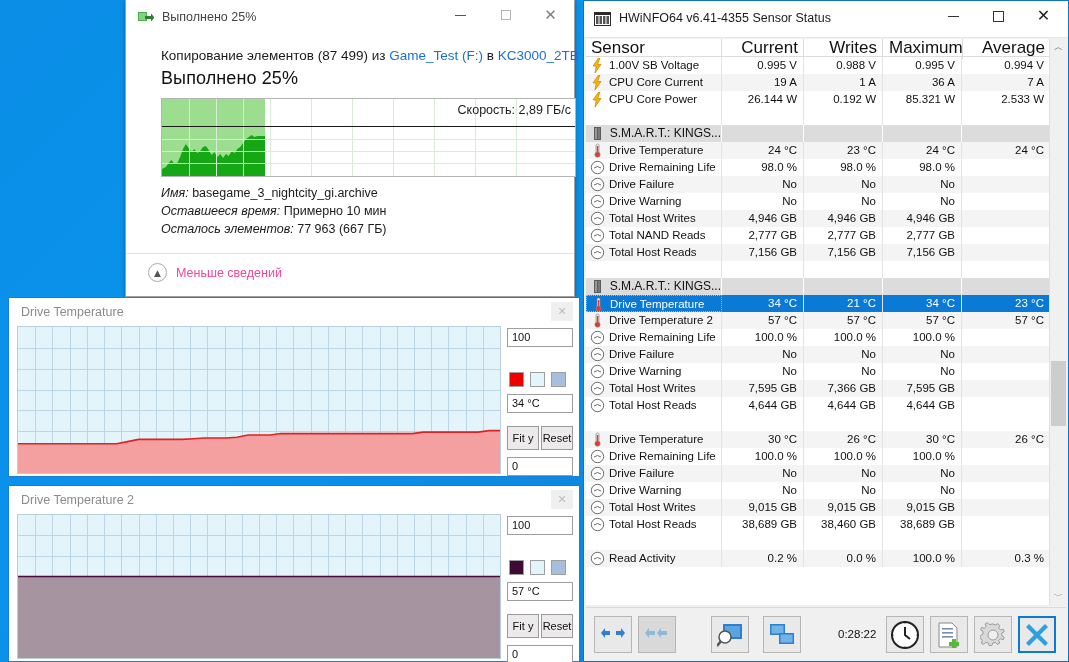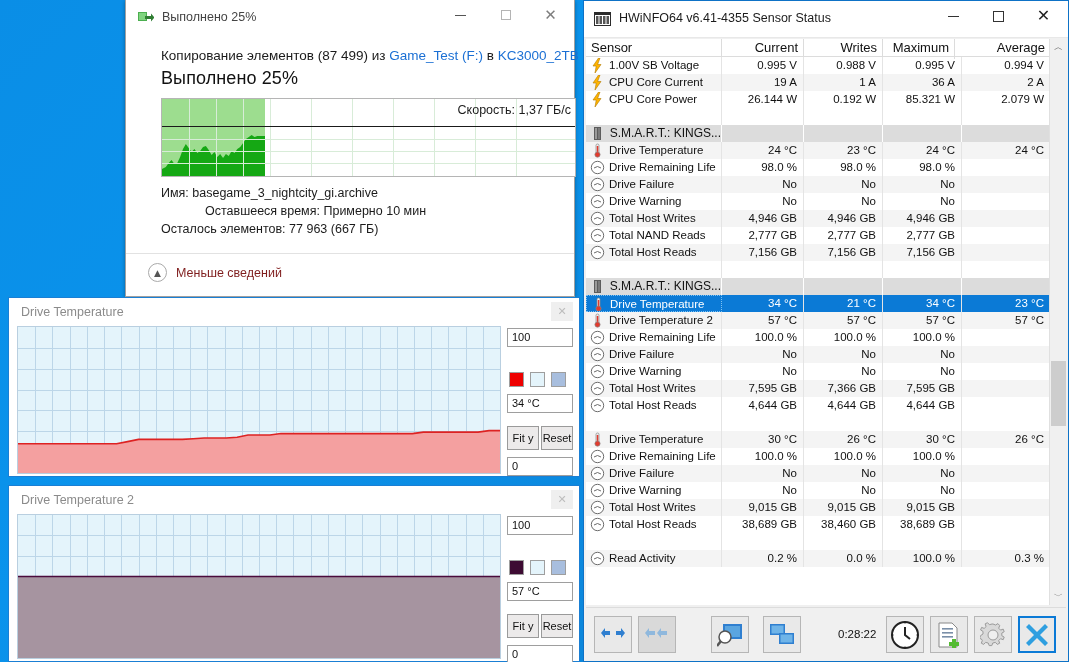--- a/index.html
+++ b/index.html
@@ -64,30 +64,30 @@
   .cg-hline{ position:absolute; left:0; right:0; height:1px; background:#d8ecd8; }
   #cg-avg{ position:absolute; left:0; right:0; top:27px; height:1px; background:#1a1a1a; }
   #cg-fill-top{ position:absolute; left:0; top:0; width:108px; height:27px; background:#9ddd8f; }
   #cg-fill-bot{ position:absolute; left:0; top:28px; width:108px; height:50px; background:#9ddd8f; }
   #cg-speed{
     position:absolute; right:4px; top:4px; font-size:12.5px; color:#1b1b1b; background:transparent;
   }
   #cg-spark{ position:absolute; left:0; top:28px; width:108px; height:50px; }
 
   .copy-meta{ position:absolute; left:35px; font-size:12.5px; color:#1b1b1b; }
-  #meta1{ top:186px; } #meta2{ top:204px;margin-left:44px; } #meta3{ top:222px; }
-  .copy-meta b{ font-weight:normal; }
+  #meta1{ top:186px; } #meta2{ top:204px; } #meta3{ top:222px; }
+  .copy-meta b{ font-weight:normal;font-style:italic; }
   #copy-sep{ position:absolute; left:0; right:0; top:253px; height:1px; background:#e2e2e2; }
   #less-details{ position:absolute; left:22px; top:263px; display:flex; align-items:center; }
   #less-chevron{
     width:19px; height:19px; border-radius:50%; border:1px solid #aaa;
     display:flex; align-items:center; justify-content:center;
     font-size:9px; color:#555; font-family:"DejaVu Sans",sans-serif;
   }
-  #less-label{ margin-left:9px; font-size:12.5px; color:#7f1d1d; }
+  #less-label{ margin-left:9px; font-size:12.5px; color:#ec4899; }
 
   
   .gpanel{ position:absolute; left:8px; width:572px; border:1px solid #1a7fd4; background:#fff; }
   #gpanel1{ top:297px; height:180px; }
   #gpanel2{ top:485px; height:177px; }
   .gp-title{ height:28px; position:relative; }
   .gp-title-text{ position:absolute; left:12px; top:7px; font-size:12.5px; color:#8b8b8b; }
   .gp-close{
     position:absolute; right:6px; top:4px; width:22px; height:19px; background:#efefef;
     color:#bdbdbd; font-size:11px; display:flex; align-items:center; justify-content:center;
@@ -118,21 +118,21 @@
   #hw-icon{ position:absolute; left:10px; top:10px; width:17px; height:16px; }
   #hw-title{ position:absolute; left:35px; top:10px; font-size:12.5px; color:#1b1b1b; white-space:nowrap; }
   #hw-min{ right:92px; } #hw-max{ right:47px; } #hw-close{ right:2px; }
   #hw-close .gl-x{ color:#222; font-size:16px; }
   #hw-max .gl-max{ border-color:#333; width:11px; height:11px; }
   #hw-min .gl-min{ background:#333; }
 
   #hw-table{ position:absolute; left:2px; top:38px; width:464px; bottom:56px; overflow:hidden; background:#fff; }
   #hw-head{ height:18px; position:relative; background:#fff; border-bottom:1px solid #dcdcdc; }
   .hcell{
-    position:absolute; top:0; height:20px; font-size:13px; color:#111; line-height:18px;
+    position:absolute; top:0; height:20px; font-size:17px; color:#111; line-height:18px;
     border-right:1px solid #dcdcdc;
   }
   .hcell span{ display:block; padding:0 5px; }
   .hcell.r span{ text-align:right; }
   .row{ position:relative; height:17px; font-size:11.5px; color:#111; }
   .row.alt{ background:#f4f4f4; }
   .row.grp{ background:#dcdcdc; }
   .row.sel .c0, .row.sel .c1, .row.sel .c2, .row.sel .c3, .row.sel .c4{ background:#0b7ad6; color:#fff; }
   .row.sel .c0{ border:1px dotted #7fc2f2; }
   .cell{ position:absolute; top:0; height:17px; line-height:16px; border-right:1px solid #e4e4e4; overflow:hidden; white-space:nowrap; }
@@ -206,21 +206,21 @@
     <div class="cg-vline" style="left:272px"></div>
     <div class="cg-vline" style="left:313px"></div>
     <div class="cg-vline" style="left:354px"></div>
     <div class="cg-vline" style="left:54px"></div>
     <div class="cg-vline" style="left:27px"></div>
     <div class="cg-vline" style="left:81px"></div>
     <div class="cg-hline" style="top:40px"></div>
     <div class="cg-hline" style="top:52px"></div>
     <div class="cg-hline" style="top:64px"></div>
     <div id="cg-avg"></div>
-    <div id="cg-speed">Скорость: 1,37 ГБ/с</div>
+    <div id="cg-speed">Скорость: 2,89 ГБ/с</div>
   </div>
 
   <div class="copy-meta" id="meta1">
     <b>Имя:</b>
     <span>basegame_3_nightcity_gi.archive</span>
   </div>
   <div class="copy-meta" id="meta2">
     <b>Оставшееся время:</b>
     <span>Примерно 10 мин</span>
   </div>
@@ -382,21 +382,21 @@
     <div id="hw-head">
         <div class="hcell" style="left: 0px; width: 136px;">
           <span>Sensor</span>
         </div>
         <div class="hcell r" style="left: 136px; width: 82px;">
           <span>Current</span>
         </div>
         <div class="hcell r" style="left: 218px; width: 79px;">
           <span>Writes</span>
         </div>
-        <div class="hcell r" style="left: 290px; width: 79px;">
+        <div class="hcell r" style="left: 298px; width: 79px;">
           <span>Maximum</span>
         </div>
         <div class="hcell r" style="left: 376px; width: 88px; border-right: none;">
           <span>Average</span>
         </div>
       </div>
     <div id="hw-rows">
         <div class="row">
           <div class="cell c0"><svg class="ricon" viewBox="0 0 15 15">
               <path d="M8.5 0 L3 8 h3.2 L5 15 L11 6.5 H7.6 L10 0z" fill="#ffb400" stroke="#b07800" stroke-width="0.6"></path>
@@ -406,30 +406,30 @@
           <div class="cell r c3">0.995 V</div>
           <div class="cell r c4">0.994 V</div>
         </div>
         <div class="row alt">
           <div class="cell c0"><svg class="ricon" viewBox="0 0 15 15">
               <path d="M8.5 0 L3 8 h3.2 L5 15 L11 6.5 H7.6 L10 0z" fill="#ffb400" stroke="#b07800" stroke-width="0.6"></path>
             </svg><span>CPU Core Current</span></div>
           <div class="cell r c1">19 A</div>
           <div class="cell r c2">1 A</div>
           <div class="cell r c3">36 A</div>
-          <div class="cell r c4">2 A</div>
+          <div class="cell r c4">7 A</div>
         </div>
         <div class="row">
           <div class="cell c0"><svg class="ricon" viewBox="0 0 15 15">
               <path d="M8.5 0 L3 8 h3.2 L5 15 L11 6.5 H7.6 L10 0z" fill="#ffb400" stroke="#b07800" stroke-width="0.6"></path>
             </svg><span>CPU Core Power</span></div>
           <div class="cell r c1">26.144 W</div>
           <div class="cell r c2">0.192 W</div>
           <div class="cell r c3">85.321 W</div>
-          <div class="cell r c4">2.079 W</div>
+          <div class="cell r c4">2.533 W</div>
         </div>
         <div class="row">
           <div class="cell c0"></div>
           <div class="cell c1"></div>
           <div class="cell c2"></div>
           <div class="cell c3"></div>
           <div class="cell c4"></div>
         </div>
         <div class="row grp">
           <div class="cell c0"><svg class="ricon" viewBox="0 0 15 15">

